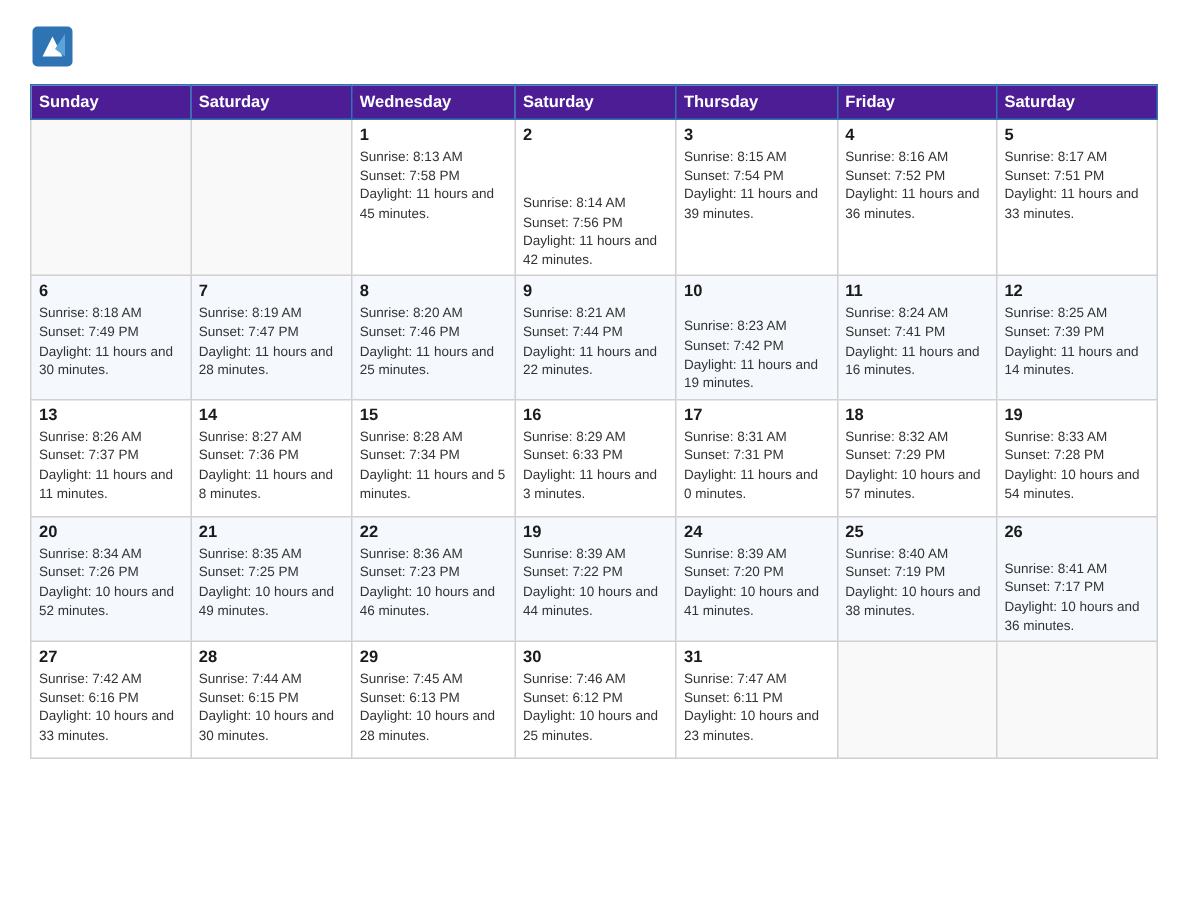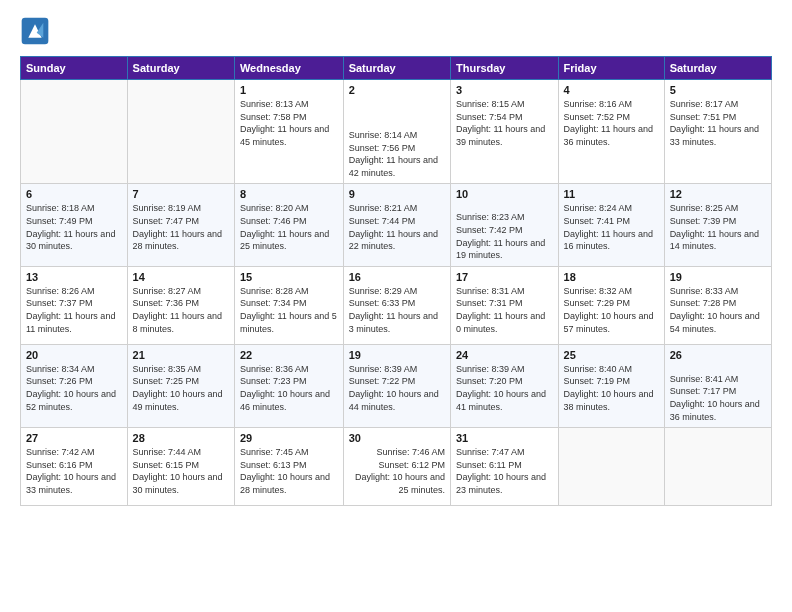--- a/index.html
+++ b/index.html
@@ -297,21 +297,21 @@
 Daylight: 10 hours and 30 minutes.</div>
           </td>
           <td>
             <span class="day-number">29</span>
             <div class="day-info" style="white-space: pre-line;">Sunrise: 7:45 AM
 Sunset: 6:13 PM
 Daylight: 10 hours and 28 minutes.</div>
           </td>
           <td>
             <span class="day-number">30</span>
-            <div class="day-info" style="white-space: pre-line; text-align: right;">Sunrise: 7:46 AM
+            <div class="day-info" style="white-space: pre-line;">Sunrise: 7:46 AM
 Sunset: 6:12 PM
 Daylight: 10 hours and 25 minutes.</div>
           </td>
           <td>
             <span class="day-number">31</span>
             <div class="day-info" style="white-space: pre-line;">Sunrise: 7:47 AM
 Sunset: 6:11 PM
 Daylight: 10 hours and 23 minutes.</div>
           </td>
           <td class="empty"></td>

